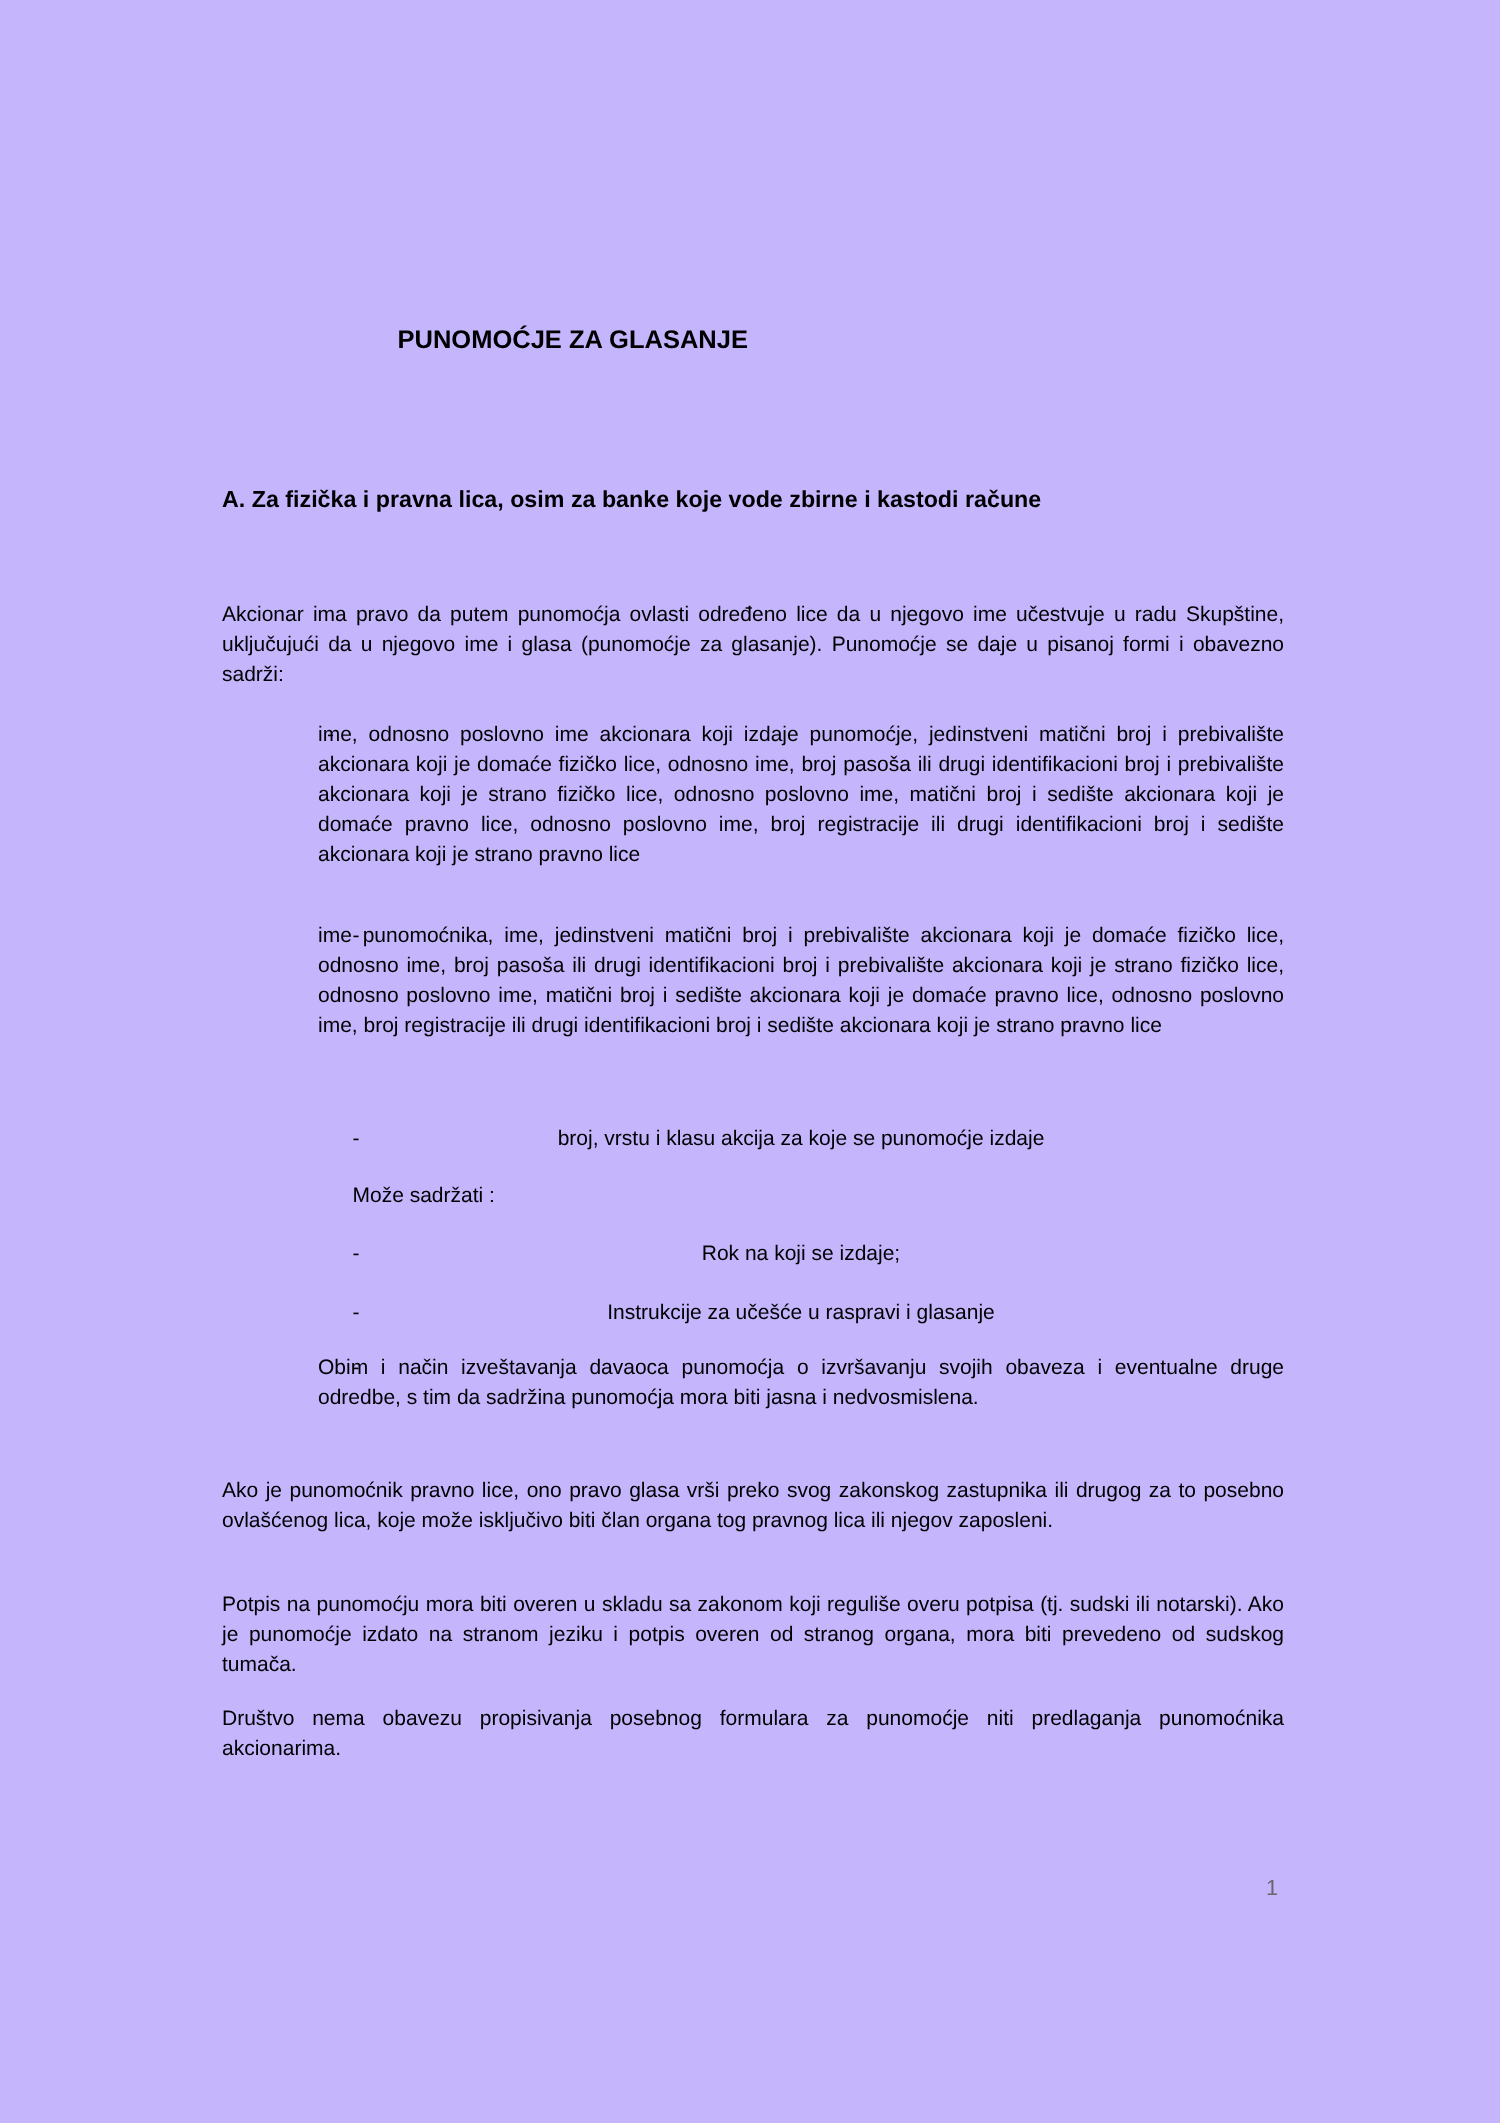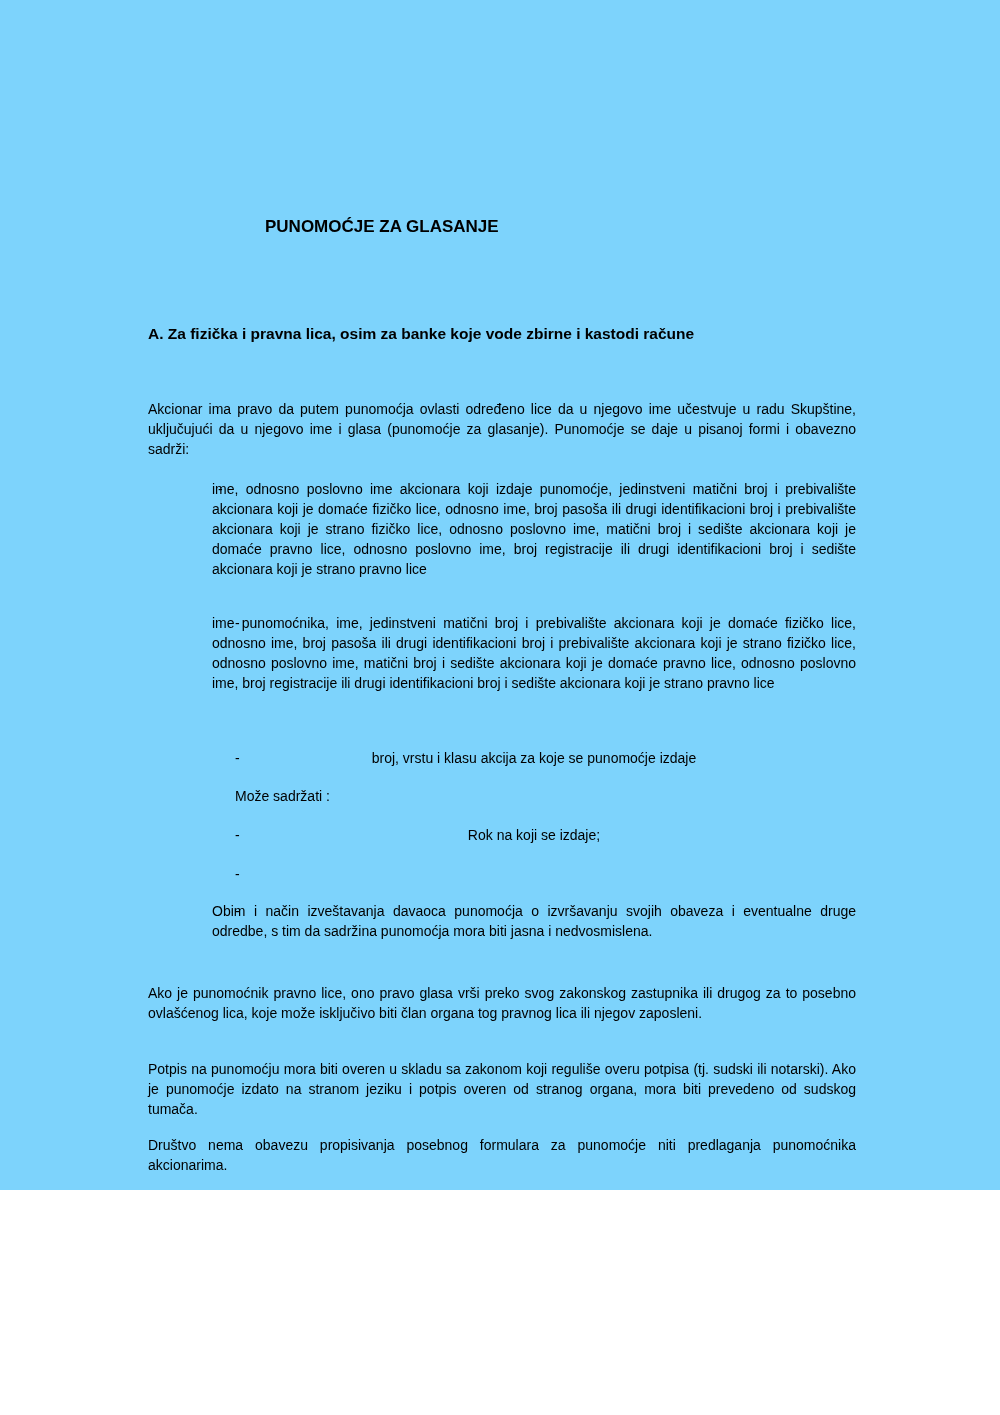--- a/index.html
+++ b/index.html
@@ -3,22 +3,22 @@
 <meta charset="utf-8">
 <style>
   html, body {
     margin: 0;
     padding: 0;
     background: #ffffff;
   }
   .page {
     position: relative;
     width: 1000px;
-    height: 1190px;
-    background: #7dd3fc;
+    height: 1415px;
+    background: #c4b5fd;
     color: #000000;
     font-family: "Liberation Sans", "DejaVu Sans", sans-serif;
     font-size: 14px;
     line-height: 20px;
     overflow: hidden;
   }
   .abs { position: absolute; }
 
   .doc-title {
     left: 265px;
@@ -112,20 +112,21 @@
 
   <div class="abs optional-label">Može sadržati :</div>
 
   <div class="abs bullet-row bullet-o1">
     <span class="dash dash-inner">-</span>
     <div class="bullet-text no-justify">Rok na koji se izdaje;</div>
   </div>
 
   <div class="abs bullet-row bullet-o2">
     <span class="dash dash-inner">-</span>
+    <div class="bullet-text no-justify">Instrukcije za učešće u raspravi i glasanje</div>
   </div>
 
   <div class="abs bullet-row bullet-o3">
     <span class="dash dash-inner">-</span>
     <div class="bullet-text">Obim i način izveštavanja davaoca punomoćja o izvršavanju svojih obaveza i eventualne druge odredbe, s tim da sadržina punomoćja mora biti jasna i nedvosmislena.</div>
   </div>
 
   <div class="abs para para-legal1">Ako je punomoćnik pravno lice, ono pravo glasa vrši preko svog zakonskog zastupnika ili drugog za to posebno ovlašćenog lica, koje može isključivo biti član organa tog pravnog lica ili njegov zaposleni.</div>
 
   <div class="abs para para-legal2">Potpis na punomoćju mora biti overen u skladu sa zakonom koji reguliše overu potpisa (tj. sudski ili notarski). Ako je punomoćje izdato na stranom jeziku i potpis overen od stranog organa, mora biti prevedeno od sudskog tumača.</div>

